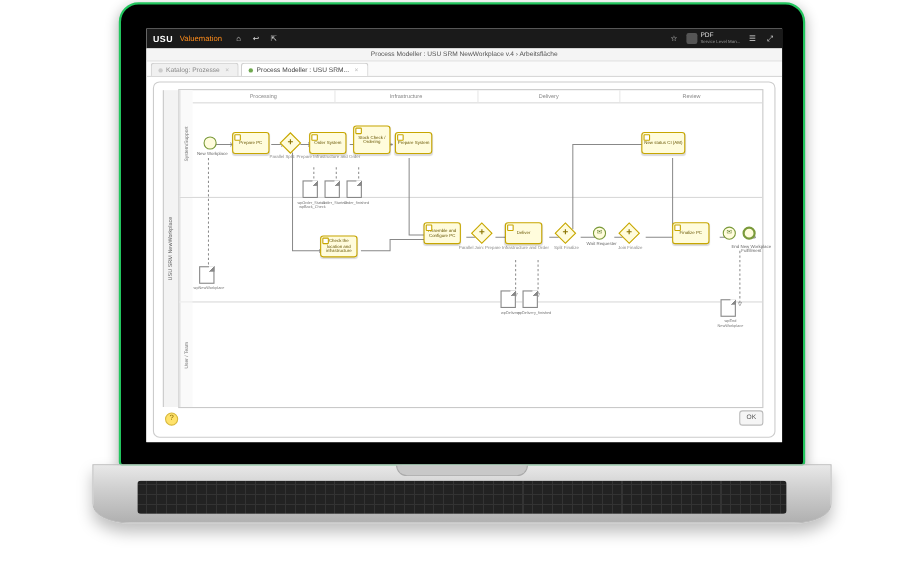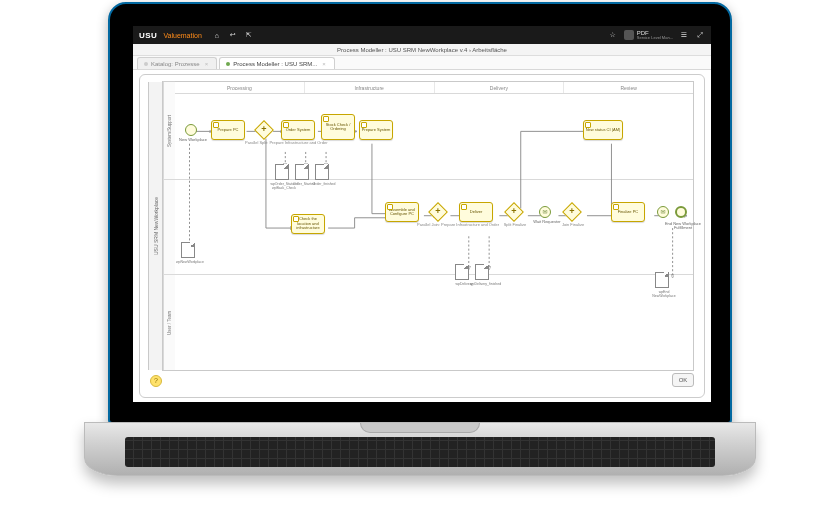--- a/index.html
+++ b/index.html
@@ -10,21 +10,21 @@
     position: absolute;
     left: 108px; top: 2px;
     width: 624px; height: 490px;
   }
   .screen-bezel {
     position: absolute;
     left: 0; top: 0;
     width: 624px; height: 422px;
     background: #000;
     border-radius: 18px 18px 4px 4px;
-    border: 2px solid #0369a1;
+    border: 2px solid #22c55e;
     box-shadow: 0 4px 12px rgba(0,0,0,0.3);
   }
   .screen {
     position: absolute;
     left: 23px; top: 22px;
     width: 578px; height: 376px;
     background: #fff;
     overflow: hidden;
   }
   .keyboard-base {

